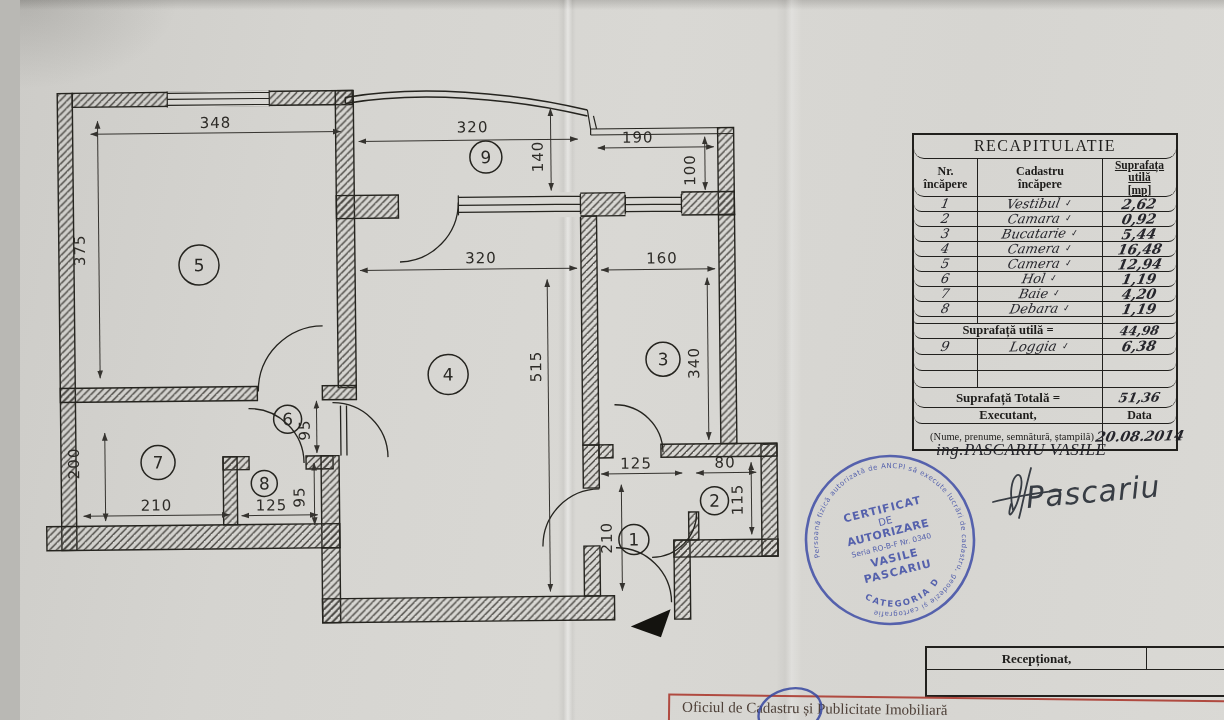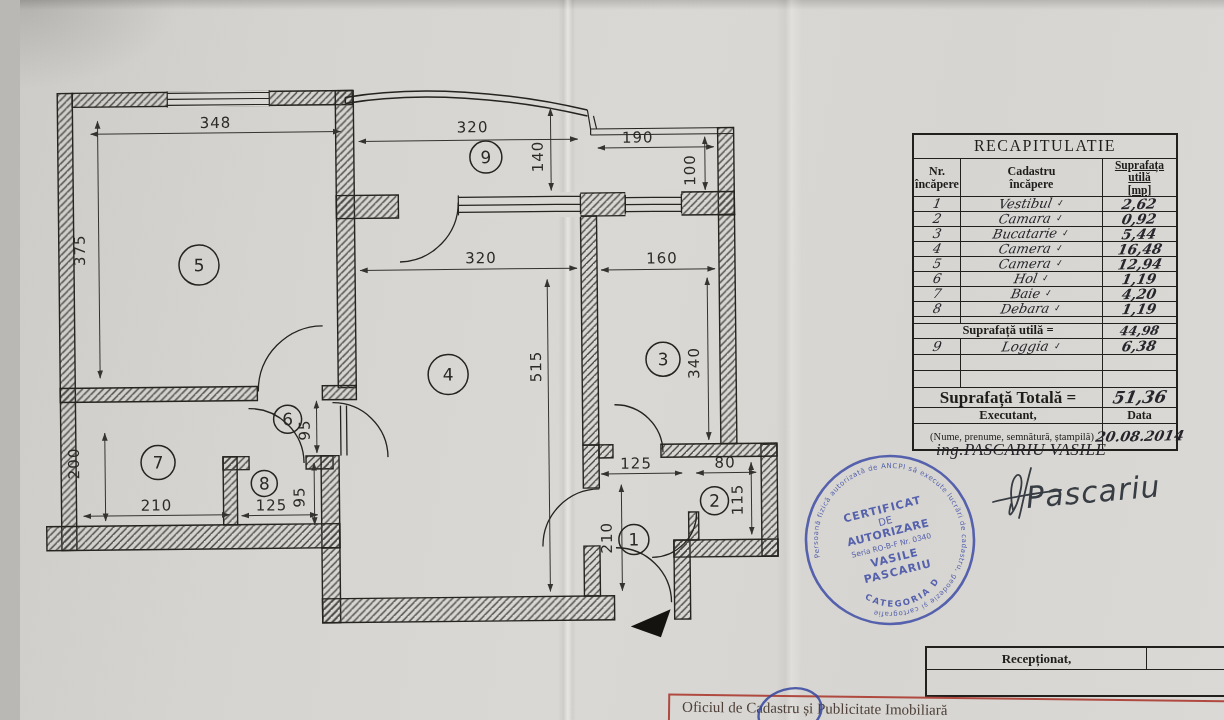--- a/index.html
+++ b/index.html
@@ -14,25 +14,25 @@
   .crease.c1{left:538px;width:18px;
     background:linear-gradient(90deg,rgba(0,0,0,0),rgba(0,0,0,.05) 30%,rgba(255,255,255,.35) 55%,rgba(0,0,0,.04) 80%,rgba(0,0,0,0));}
   .crease.c2{left:756px;width:26px;
     background:linear-gradient(90deg,rgba(0,0,0,0),rgba(0,0,0,.035) 35%,rgba(255,255,255,.22) 60%,rgba(0,0,0,0));}
   svg text{font-family:"DejaVu Sans",sans-serif;}
   .plan-svg{position:absolute;left:0;top:0;z-index:2;}
 
   
   .recap{position:absolute;left:892px;top:133px;width:266px;z-index:3;
     border:2.5px solid #21201d;box-sizing:border-box;}
-  .recap .row{display:flex;border-bottom:1.5px solid #21201d;box-sizing:border-box;}
+  .recap .row{display:flex;border-bottom:1.5px solid #21201d;box-sizing:border-box;border-radius:10px;}
   .recap .row:last-child{border-bottom:none;padding-left:8px;}
   .recap .cell{box-sizing:border-box;display:flex;align-items:center;justify-content:center;
     overflow:visible;line-height:1.05;text-align:center;}
-  .recap .c1{width:47px;border-right:1.5px solid #21201d;}
+  .recap .c1{width:64px;border-right:1.5px solid #21201d;}
   .recap .c2{flex:1;border-right:1.5px solid #21201d;}
   .recap .c3{width:73px;}
   .recap .m{flex:1;border-right:1.5px solid #21201d;}
   .r-title{height:24px;display:flex;align-items:center;justify-content:center;
     font-size:16px;letter-spacing:1.5px;}
   .r-head{height:38px;}
   .r-head .cell{flex-direction:column;font-weight:bold;font-size:12px;}
   .r-head .c3{font-size:11.5px;text-decoration:underline;}
   .r-data{height:15px;font-size:12px;}
   .hand{font-family:"DejaVu Serif",serif;font-style:italic;color:#26262c;
@@ -41,21 +41,21 @@
   .r-data .c3 .hand{font-size:14px;font-weight:bold;}
   .tick{font-family:"DejaVu Sans",sans-serif;font-size:9px;color:#2a2a30;margin-left:5px;
     transform:rotate(-8deg);display:inline-block;}
   .r-empty1{height:7px;}
   .r-sub{height:15px;font-weight:bold;font-size:12.5px;}
   .r-log{height:16px;font-size:12px;}
   .r-log .hand{font-size:13.5px;}
   .r-log .c3 .hand{font-size:14px;font-weight:bold;}
   .r-empty2{height:16px;}
   .r-empty3{height:17px;}
-  .r-total{height:20px;font-weight:bold;font-size:17px;}
+  .r-total{height:20px;font-weight:bold;font-size:13px;}
   .r-exec{height:16px;font-weight:bold;font-size:12.5px;}
   .r-note{height:25px;font-size:10.5px;}
   .r-note .c3 .hand{font-size:14px;font-weight:bold;white-space:nowrap;}
   .engineer{position:absolute;left:916px;top:440px;z-index:3;font-size:17px;
     letter-spacing:.5px;color:#24242a;font-style:italic;}
 
   
   .reception{position:absolute;left:905px;top:646px;width:430px;z-index:3;
     border:2px solid #21201d;box-sizing:border-box;}
   .reception .row{display:flex;border-bottom:1.5px solid #21201d;}

